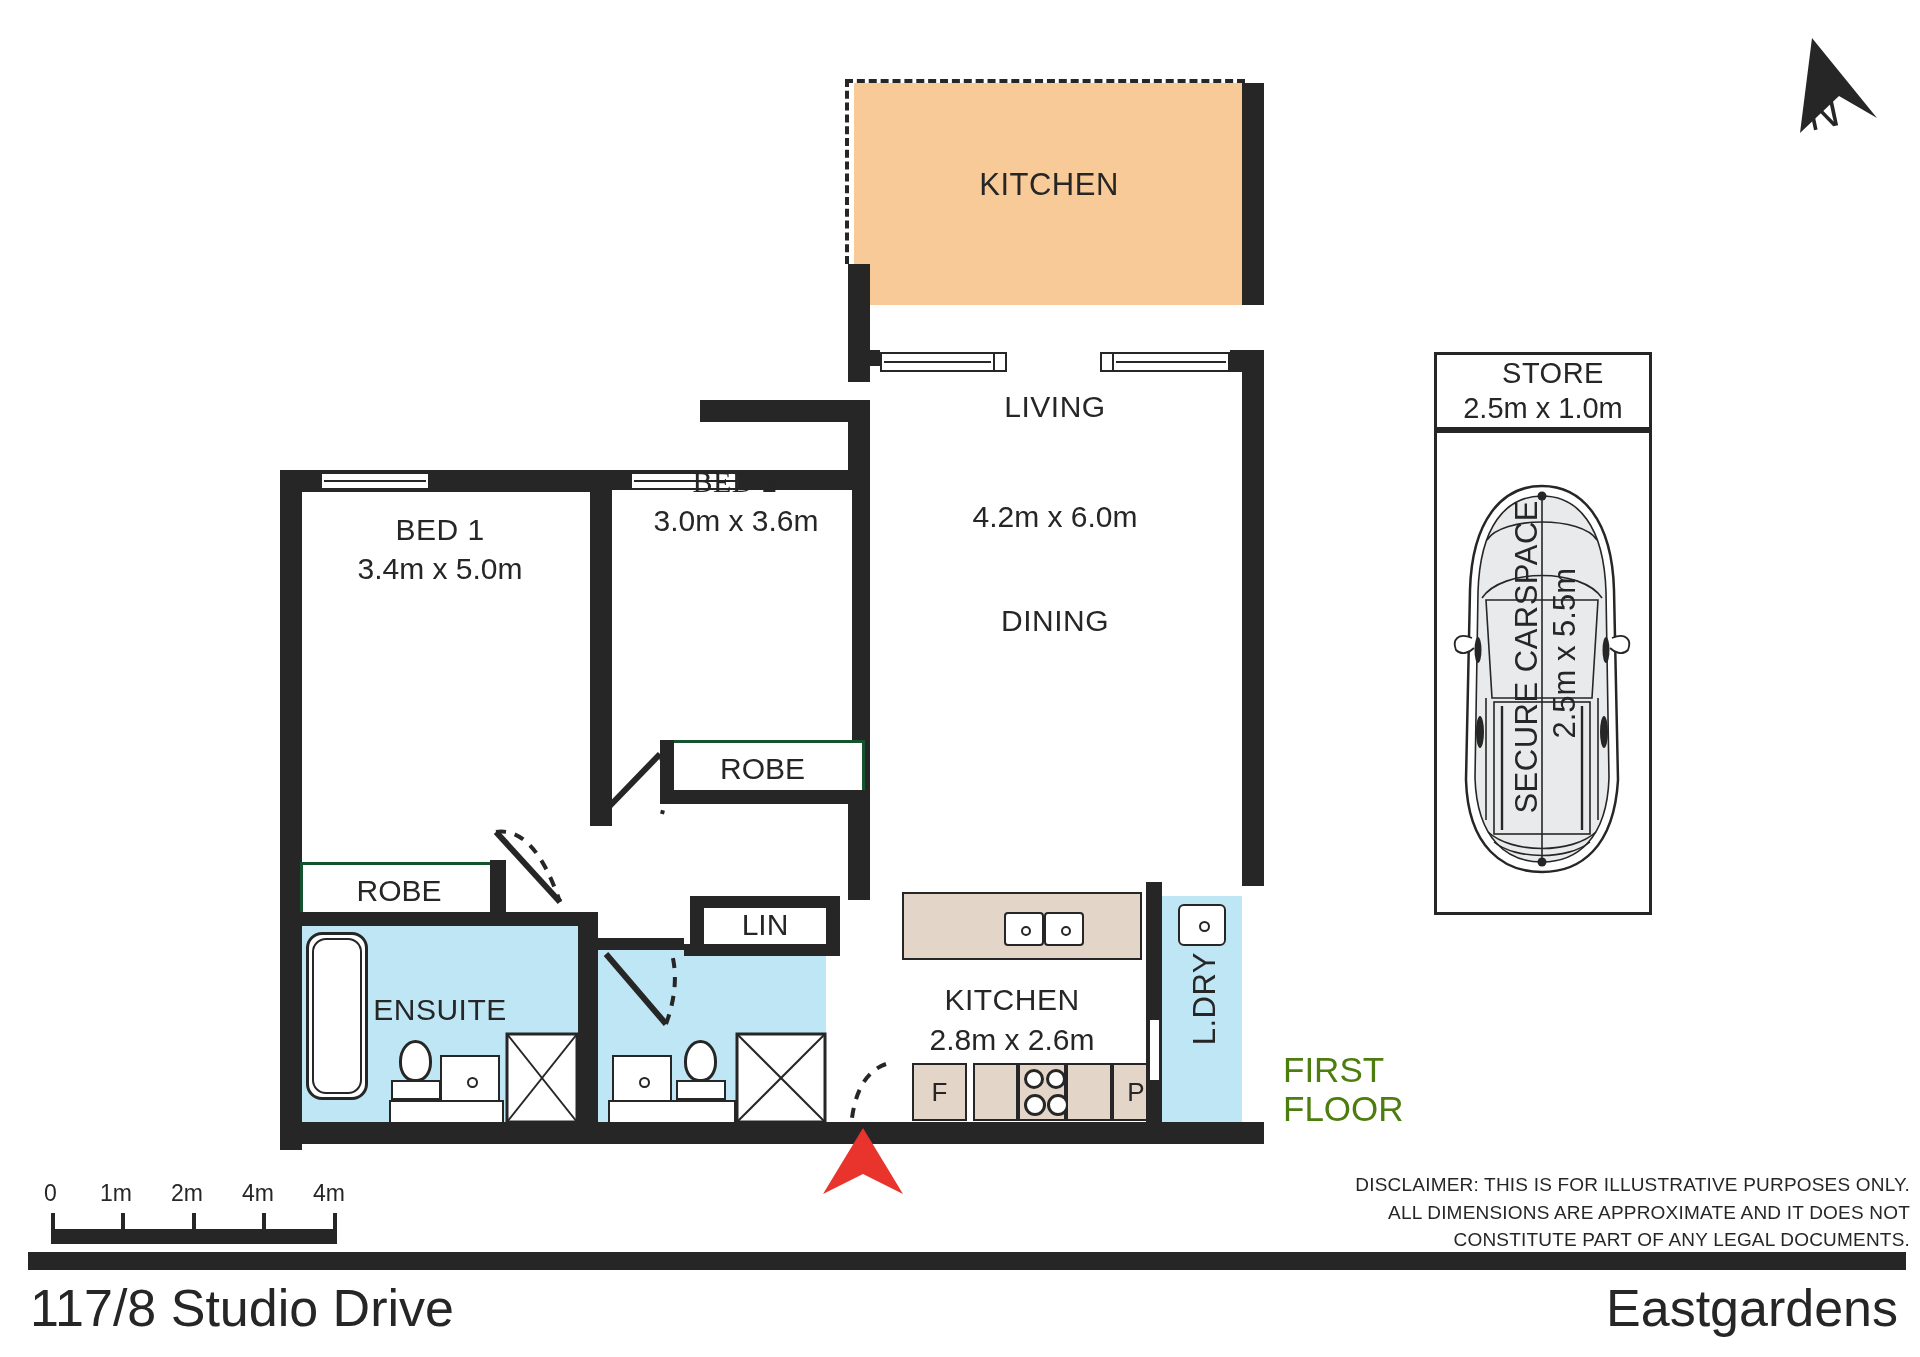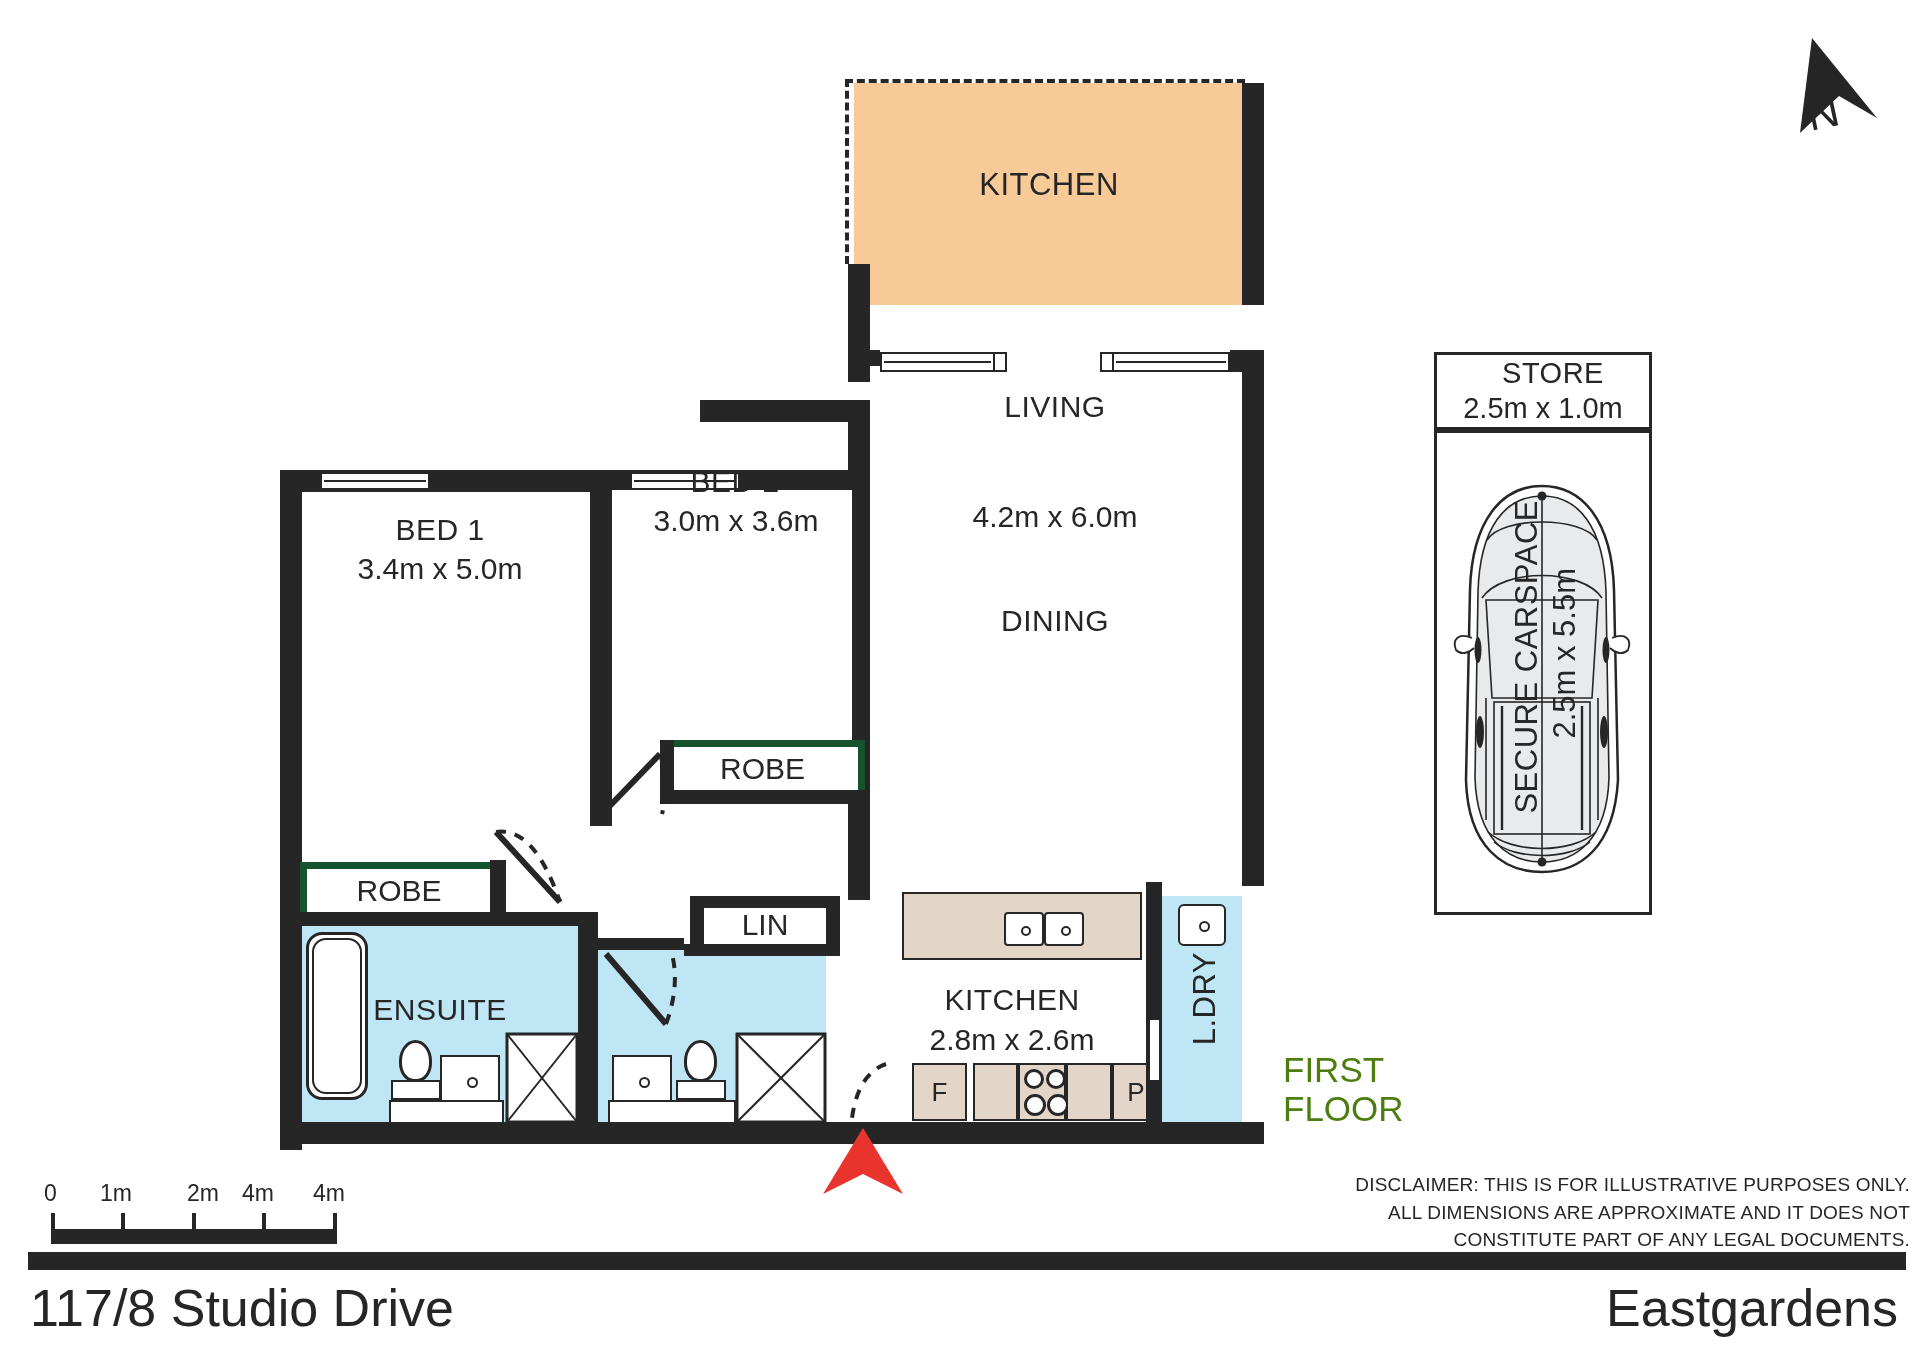--- a/index.html
+++ b/index.html
@@ -12,21 +12,21 @@
   .wall{background:#262626;}
   .room{background:#ffffff;}
   .wet{background:#bfe6f5;}
   .bal{background:#f7ca97;}
   .bench{background:#e3d5c8;border:2px solid #262626;box-sizing:border-box;}
   .thin{border:2px solid #262626;box-sizing:border-box;background:#fff;}
   .label{position:absolute;text-align:center;line-height:1.12;white-space:nowrap;
          color:#262626;}
   .rm-name{font-size:30px;letter-spacing:.5px;}
   .rm-dim{font-size:30px;}
-  .closet{border:7px solid #14532d;background:#fff;box-sizing:border-box;
+  .closet{border:3px solid #14532d;background:#fff;box-sizing:border-box;
           display:flex;align-items:center;justify-content:center;font-size:30px;}
   
   .win{background:#fff;border:2px solid #262626;box-sizing:border-box;}
   .win:after{content:"";position:absolute;left:2px;right:2px;top:50%;
              height:2px;background:#262626;transform:translateY(-1px);}
   
   .banner{position:absolute;left:0;width:1920px;background:#262626;}
   .addr{position:absolute;font-size:52px;color:#262626;letter-spacing:0;}
   .disc{position:absolute;text-align:right;font-size:19px;line-height:1.45;
         color:#262626;letter-spacing:.2px;}
@@ -85,21 +85,21 @@
   <div class="label rm-name" style="left:250px;top:513px;width:380px;">BED 1</div>
   <div class="label rm-dim" style="left:250px;top:552px;width:380px;">3.4m x 5.0m</div>
 
   <div class="abs wall" style="left:280px;top:470px;width:584px;height:22px;"></div>
   <div class="abs wall" style="left:280px;top:470px;width:22px;height:680px;"></div>
   <div class="abs win" style="left:320px;top:472px;width:110px;height:18px;"></div>
   <div class="abs win" style="left:630px;top:472px;width:110px;height:18px;"></div>
 
   <div class="abs room" style="left:612px;top:490px;width:240px;height:290px;"></div>
   <div class="abs wall" style="left:590px;top:470px;width:22px;height:352px;"></div>
-  <div class="label rm-name" style="left:600px;top:465px;width:270px;">BED 2</div>
+  <div class="label rm-name" style="left:600px;top:465px;width:270px;font-family:Liberation Serif, serif;">BED 2</div>
   <div class="label rm-dim" style="left:596px;top:504px;width:280px;">3.0m x 3.6m</div>
 
   <div class="abs wall" style="left:660px;top:742px;width:205px;height:12px;"></div>
   <div class="abs closet" style="left:660px;top:740px;width:205px;height:58px;">
     <span>ROBE</span>
   </div>
   <div class="abs wall" style="left:660px;top:740px;width:14px;height:60px;"></div>
   <div class="abs wall" style="left:660px;top:790px;width:205px;height:14px;"></div>
 
   <svg class="abs" style="left:596px;top:740px;width:90px;height:80px;">
@@ -286,21 +286,21 @@
 
   <div class="disc" style="left:1120px;top:1171px;width:790px;">
     <div>DISCLAIMER: THIS IS FOR ILLUSTRATIVE PURPOSES ONLY.</div>
     <div>ALL DIMENSIONS ARE APPROXIMATE AND IT DOES NOT</div>
     <div>CONSTITUTE PART OF ANY LEGAL DOCUMENTS.</div>
   </div>
 
   <div class="abs" style="left:20px;top:1180px;width:360px;height:70px;">
     <div class="scale-num" style="left:24px;top:0px;">0</div>
     <div class="scale-num" style="left:80px;top:0px;">1m</div>
-    <div class="scale-num" style="left:151px;top:0px;margin-left:16px;">2m</div>
+    <div class="scale-num" style="left:151px;top:0px;">2m</div>
     <div class="scale-num" style="left:222px;top:0px;">4m</div>
     <div class="scale-num" style="left:293px;top:0px;">4m</div>
     <div class="tick" style="left:31px;top:33px;"></div>
     <div class="tick" style="left:101px;top:33px;"></div>
     <div class="tick" style="left:172px;top:33px;"></div>
     <div class="tick" style="left:242px;top:33px;"></div>
     <div class="tick" style="left:313px;top:33px;"></div>
     <div class="abs wall" style="left:31px;top:49px;width:286px;height:15px;"></div>
   </div>
 

